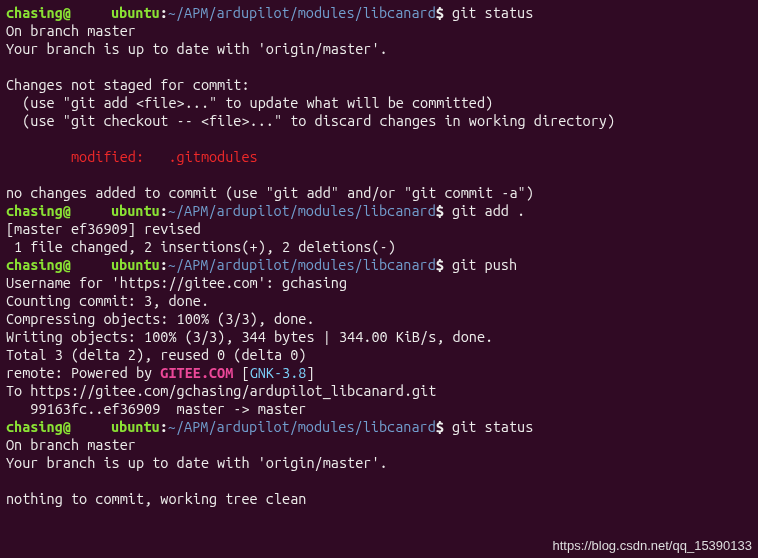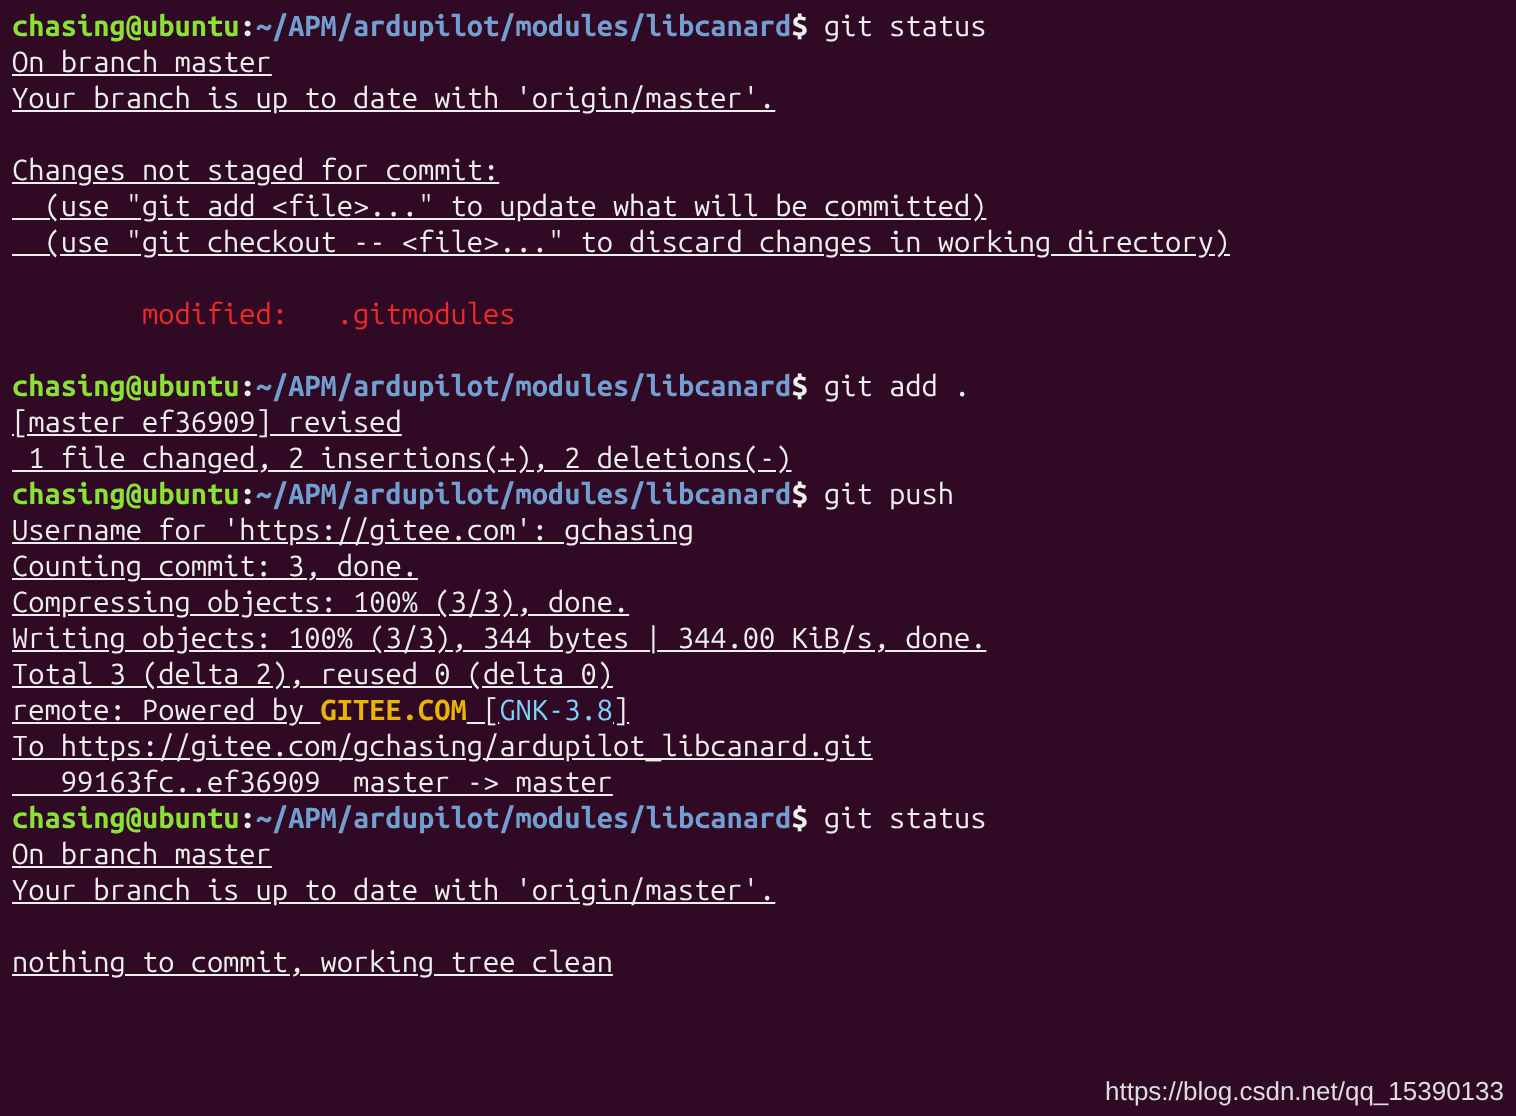--- a/index.html
+++ b/index.html
@@ -10,28 +10,28 @@
     line-height: 18px;
     color: #eeeeec;
     width: 758px;
     height: 558px;
     padding: 4px 6px;
     overflow: hidden;
     position: relative;
   }
   .line { white-space: pre; }
   .user { color: #8ae234; font-weight: bold; }
-  .host { color: #8ae234; font-weight: bold; }
+  .host { color: #8ae234; font-weight: bold; padding-left: 40px; }
   .colon { color: #eeeeec; font-weight: bold; }
-  .path { color: #729fcf; font-weight: bold; }
+  .path { color: #729fcf; font-weight: normal; }
   .dollar { color: #eeeeec; font-weight: bold; }
   .cmd { color: #eeeeec; }
-  .out { color: #eeeeec; text-decoration: underline; }
+  .out { color: #eeeeec; }
   .red { color: #ef2929; }
-  .orange { color: #eab308; font-weight: bold; }
+  .orange { color: #ec4899; font-weight: bold; }
   .purple { color: #7dd3fc; }
   .watermark {
     position: absolute;
     bottom: 3px;
     right: 6px;
     font-size: 13px;
     color: #dddddd;
     font-family: Arial, sans-serif;
     margin-left: 32px;
   }
@@ -43,20 +43,21 @@
     <div class="line"><span class="user">chasing</span><span class="user">@</span><span class="host">ubuntu</span><span class="colon">:</span><span class="path">~/APM/ardupilot/modules/libcanard</span><span class="dollar">$</span> <span class="cmd">git status</span></div>
     <div class="line out">On branch master</div>
     <div class="line out">Your branch is up to date with 'origin/master'.</div>
     <div class="line">&nbsp;</div>
     <div class="line out">Changes not staged for commit:</div>
     <div class="line out">  (use "git add &lt;file&gt;..." to update what will be committed)</div>
     <div class="line out">  (use "git checkout -- &lt;file&gt;..." to discard changes in working directory)</div>
     <div class="line">&nbsp;</div>
     <div class="line"><span class="red">        modified:   .gitmodules</span></div>
     <div class="line">&nbsp;</div>
+    <div class="line out">no changes added to commit (use "git add" and/or "git commit -a")</div>
     <div class="line"><span class="user">chasing</span><span class="user">@</span><span class="host">ubuntu</span><span class="colon">:</span><span class="path">~/APM/ardupilot/modules/libcanard</span><span class="dollar">$</span> <span class="cmd">git add .</span></div>
     <div class="line out">[master ef36909] revised</div>
     <div class="line out"> 1 file changed, 2 insertions(+), 2 deletions(-)</div>
     <div class="line"><span class="user">chasing</span><span class="user">@</span><span class="host">ubuntu</span><span class="colon">:</span><span class="path">~/APM/ardupilot/modules/libcanard</span><span class="dollar">$</span> <span class="cmd">git push</span></div>
     <div class="line out">Username for 'https://gitee.com': gchasing</div>
     <div class="line out">Counting commit: 3, done.</div>
     <div class="line out">Compressing objects: 100% (3/3), done.</div>
     <div class="line out">Writing objects: 100% (3/3), 344 bytes | 344.00 KiB/s, done.</div>
     <div class="line out">Total 3 (delta 2), reused 0 (delta 0)</div>
     <div class="line"><span class="out">remote: Powered by </span><span class="orange">GITEE.COM</span><span class="out"> [</span><span class="purple">GNK-3.8</span><span class="out">]</span></div>

